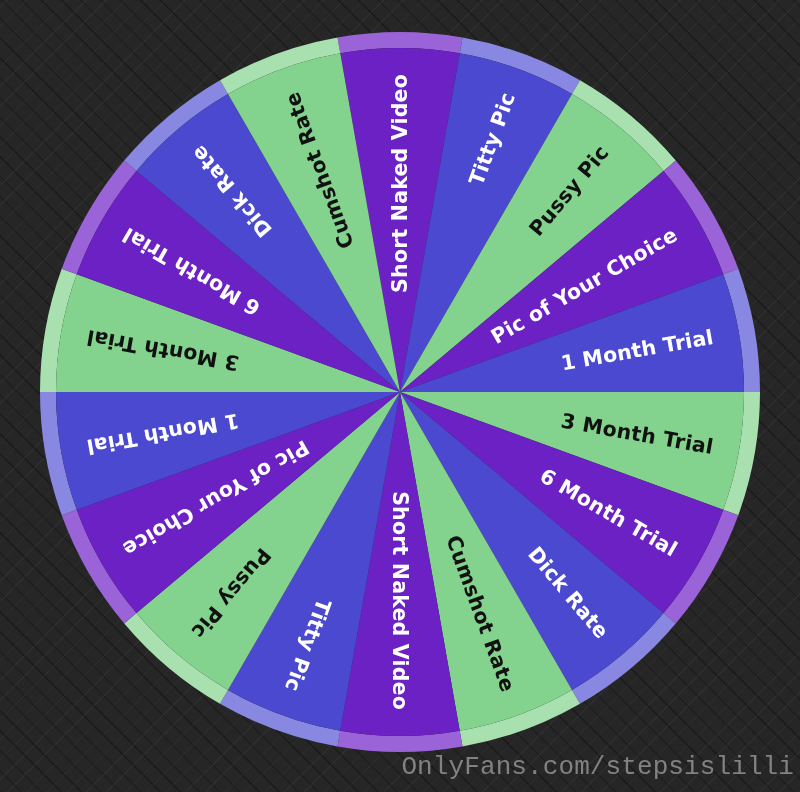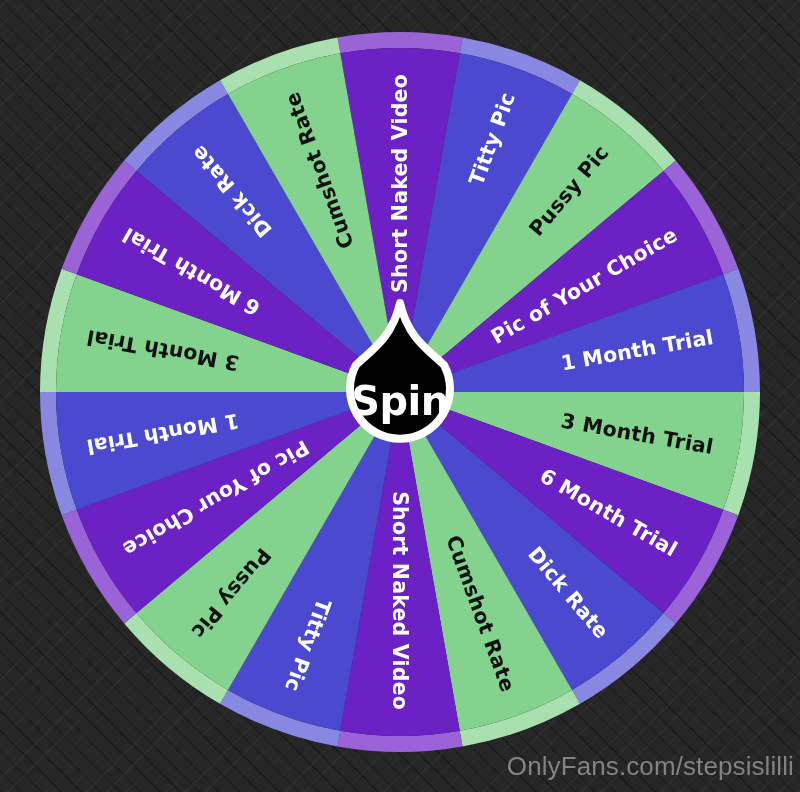--- a/index.html
+++ b/index.html
@@ -70,21 +70,21 @@
     font-size: 40px;
     fill: #ffffff;
     letter-spacing: -0.5px;
   }
 
   
   #watermark {
     position: absolute;
     right: 6px;
     bottom: 10px;
-    font-family: Liberation Sans, sans-serif;
+    font-family: Liberation Mono, monospace;
     font-size: 26px;
     font-weight: 400;
     color: #8a8a8a;
     letter-spacing: 0.1px;
     white-space: nowrap;
     opacity: 0.92;
   }
 </style>
 </head>
 <body>
@@ -148,21 +148,15 @@
         <text class="seg-label" x="681" y="363" text-anchor="end" dominant-baseline="central" fill="#111111" transform="rotate(130 363 363)">Pussy Pic</text>
         <text class="seg-label" x="681" y="363" text-anchor="end" dominant-baseline="central" fill="#FFFFFF" transform="rotate(150 363 363)">Pic of Your Choice</text>
         <text class="seg-label" x="681" y="363" text-anchor="end" dominant-baseline="central" fill="#FFFFFF" transform="rotate(170 363 363)">1 Month Trial</text>
         <text class="seg-label" x="681" y="363" text-anchor="end" dominant-baseline="central" fill="#111111" transform="rotate(190 363 363)">3 Month Trial</text>
         <text class="seg-label" x="681" y="363" text-anchor="end" dominant-baseline="central" fill="#FFFFFF" transform="rotate(210 363 363)">6 Month Trial</text>
         <text class="seg-label" x="681" y="363" text-anchor="end" dominant-baseline="central" fill="#FFFFFF" transform="rotate(230 363 363)">Dick Rate</text>
         <text class="seg-label" x="681" y="363" text-anchor="end" dominant-baseline="central" fill="#111111" transform="rotate(250 363 363)">Cumshot Rate</text>
       </g>
   </svg>
 
-  <div id="hub">
-    <svg viewBox="0 0 132 164" xmlns="http://www.w3.org/2000/svg">
-      <path d="M66 4 C 74 40, 96 52, 110 66 A 50 50 0 1 1 22 66 C 36 52, 58 40, 66 4 Z" fill="#000000" stroke="#ffffff" stroke-width="8" stroke-linejoin="round"></path>
-      <text id="spin-text" x="66" y="116" text-anchor="middle">Spin</text>
-    </svg>
-  </div>
 </div>
 
 <div id="watermark">OnlyFans.com/stepsislilli</div>
 
 </body></html>

